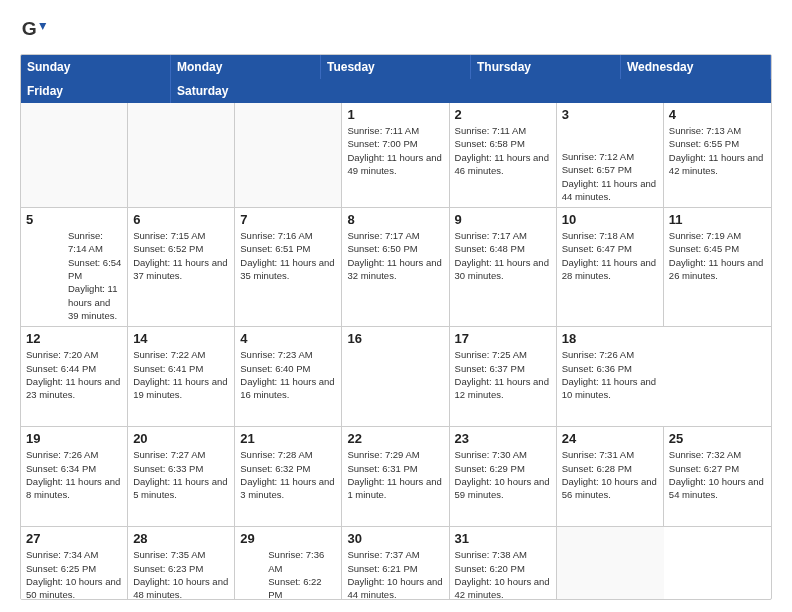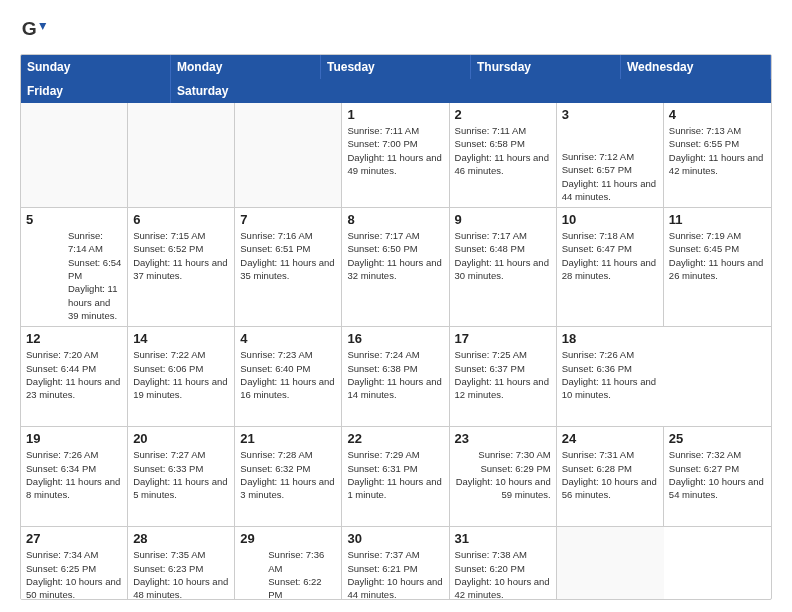--- a/index.html
+++ b/index.html
@@ -227,34 +227,31 @@
         <div class="cal-row" style="min-height: 100px;">
           <div class="cal-cell">
             <div class="day-number">12</div>
             <div class="day-info" style="white-space: pre-line;">Sunrise: 7:20 AM
 Sunset: 6:44 PM
 Daylight: 11 hours and 23 minutes.</div>
           </div>
           <div class="cal-cell">
             <div class="day-number">14</div>
             <div class="day-info" style="white-space: pre-line;">Sunrise: 7:22 AM
-Sunset: 6:06 PM
+Sunset: 6:41 PM
 Daylight: 11 hours and 19 minutes.</div>
           </div>
           <div class="cal-cell">
             <div class="day-number">4</div>
             <div class="day-info" style="white-space: pre-line;">Sunrise: 7:23 AM
 Sunset: 6:40 PM
 Daylight: 11 hours and 16 minutes.</div>
           </div>
           <div class="cal-cell">
             <div class="day-number">16</div>
-            <div class="day-info" style="white-space: pre-line;">Sunrise: 7:24 AM
-Sunset: 6:38 PM
-Daylight: 11 hours and 14 minutes.</div>
           </div>
           <div class="cal-cell">
             <div class="day-number">17</div>
             <div class="day-info" style="white-space: pre-line;">Sunrise: 7:25 AM
 Sunset: 6:37 PM
 Daylight: 11 hours and 12 minutes.</div>
           </div>
           <div class="cal-cell">
             <div class="day-number">18</div>
             <div class="day-info" style="white-space: pre-line;">Sunrise: 7:26 AM
@@ -282,21 +279,21 @@
 Daylight: 11 hours and 3 minutes.</div>
           </div>
           <div class="cal-cell">
             <div class="day-number">22</div>
             <div class="day-info" style="white-space: pre-line;">Sunrise: 7:29 AM
 Sunset: 6:31 PM
 Daylight: 11 hours and 1 minute.</div>
           </div>
           <div class="cal-cell">
             <div class="day-number">23</div>
-            <div class="day-info" style="white-space: pre-line; text-align: right;">Sunrise: 7:30 AM
+            <div class="day-info" style="white-space: pre-line;">Sunrise: 7:30 AM
 Sunset: 6:29 PM
 Daylight: 10 hours and 59 minutes.</div>
           </div>
           <div class="cal-cell">
             <div class="day-number">24</div>
             <div class="day-info" style="white-space: pre-line;">Sunrise: 7:31 AM
 Sunset: 6:28 PM
 Daylight: 10 hours and 56 minutes.</div>
           </div>
           <div class="cal-cell">

